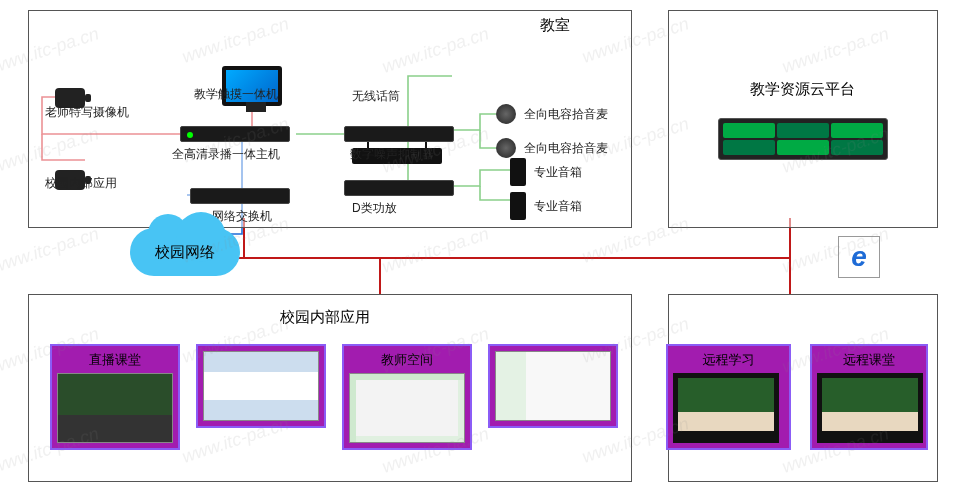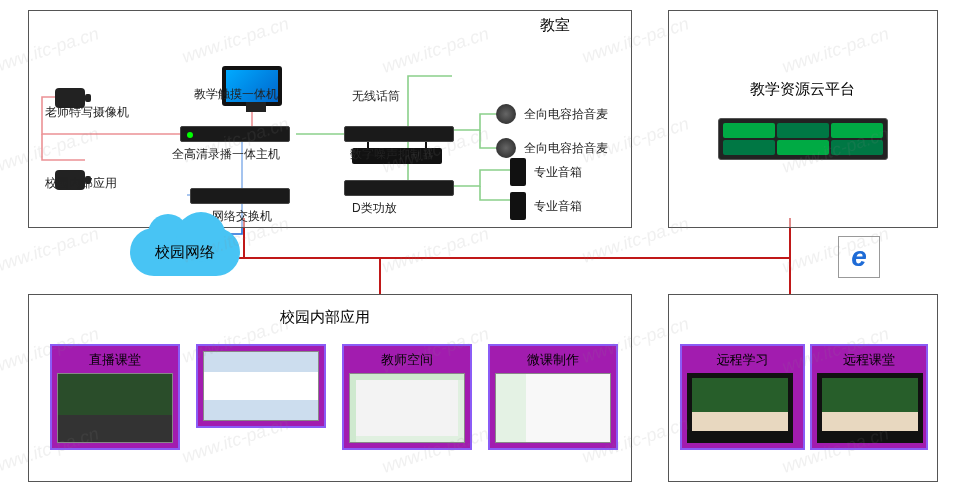--- a/index.html
+++ b/index.html
@@ -140,26 +140,25 @@
   <div class="app-thumb thumb-class"></div>
 </div>
 <div class="app-box" style="left:196px; top:344px;">
   <div class="app-thumb thumb-students"></div>
 </div>
 <div class="app-box" style="left:342px; top:344px;">
   <div class="app-title">教师空间</div>
   <div class="app-thumb thumb-ui"></div>
 </div>
 <div class="app-box" style="left:488px; top:344px;">
-  <div class="app-title">微课制作</div>
   <div class="app-thumb thumb-ui2"></div>
 </div>
 
 <div class="box" style="left:668px; top:294px; width:270px; height:188px;"></div>
-<div class="app-box" style="left:680px; top:344px; width:125px;">
+<div class="app-box" style="left:666px; top:344px; width:125px;">
   <div class="app-title">远程学习</div>
   <div class="app-thumb pc-thumb" style="width:106px;"></div>
 </div>
 <div class="app-box" style="left:810px; top:344px; width:118px;">
   <div class="app-title">远程课堂</div>
   <div class="app-thumb pc-thumb" style="width:106px;"></div>
 </div>
 
 <div class="watermark">
   <span style="left:-10px; top:40px;">www.itc-pa.cn</span>

